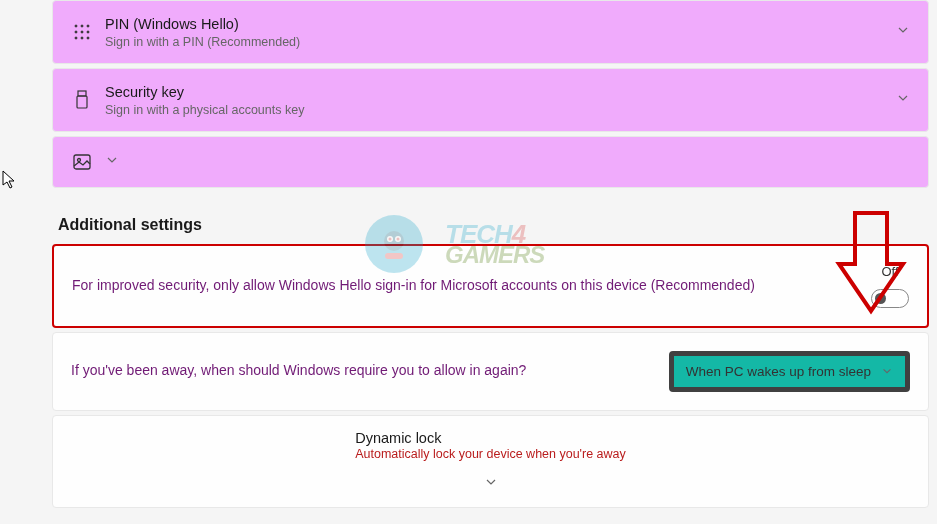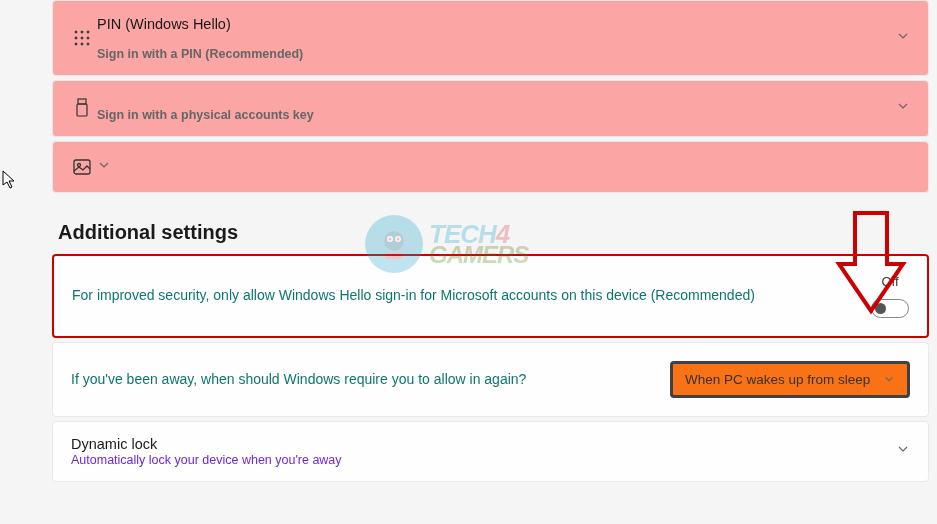--- a/index.html
+++ b/index.html
@@ -9,88 +9,87 @@
       width: 937px;
       height: 524px;
       overflow: hidden;
       position: relative;
     }
     .content {
       padding: 0 0 0 52px;
       padding-right: 8px;
     }
     .option-card {
-      background: #fca5a5;
+      background: #f0abfc;
       border: 1px solid #e8e8e8;
       border-radius: 4px;
       margin-bottom: 4px;
       padding: 14px 18px 14px 18px;
       display: flex;
       align-items: center;
-      gap: 4px;
+      gap: 12px;
       cursor: pointer;
     }
     .option-icon {
       width: 22px;
       height: 22px;
       display: flex;
       align-items: center;
       justify-content: center;
       flex-shrink: 0;
     }
     .option-text { flex: 1; }
     .option-title {
       font-size: 14.5px;
       color: #1a1a1a;
       font-weight: 400;
       line-height: 1.3;
     }
     .option-desc {
       font-size: 12.5px;
       color: #666;
-      margin-top: 13px;
-      font-weight: bold;
+      margin-top: 1px;
     }
     .chevron {
       color: #666;
       flex-shrink: 0;
     }
     .section-header {
-      font-size: 20px;
+      font-size: 16px;
       font-weight: 600;
       color: #1a1a1a;
       margin: 28px 0 10px 6px;
     }
     .setting-card {
       background: #fefefe;
       border: 1px solid #e8e8e8;
       border-radius: 4px;
       margin-bottom: 4px;
       padding: 18px 18px;
       display: flex;
       align-items: center;
       gap: 14px;
     }
     .setting-card.highlighted {
       border: 2px solid #cc0000;
     }
     .setting-text {
       flex: 1;
       font-size: 14px;
-      color: #0f766e;
+      color: #701a75;
       line-height: 1.4;
     }
     .setting-title {
       font-size: 14.5px;
       color: #1a1a1a;
       font-weight: 400;
     }
     .setting-desc {
       font-size: 12.5px;
-      color: #6d28d9;
+      color: #b91c1c;
       margin-top: 1px;
     }
     .toggle-container {
       display: flex;
       align-items: center;
       gap: 10px;
       flex-direction: column;
     }
     .toggle-label {
       font-size: 13px;
@@ -108,42 +107,42 @@
     .toggle-knob {
       width: 11px;
       height: 11px;
       border-radius: 50%;
       background: #555;
       position: absolute;
       top: 3px;
       left: 3px;
     }
     .dropdown {
-      background: #f97316;
-      border: 3px solid #404040;
+      background: #14b8a6;
+      border: 5px solid #404040;
       border-radius: 4px;
       padding: 8px 12px;
       display: flex;
       align-items: center;
       gap: 10px;
       font-size: 13.5px;
       color: #333;
       cursor: pointer;
       min-width: 240px;
       justify-content: space-between;
     }
     .watermark {
       position: absolute;
       top: 215px;
       left: 365px;
       opacity: 0.28;
       pointer-events: none;
       display: flex;
       align-items: center;
-      gap: 6px;
+      gap: 22px;
     }
     .watermark-logo {
       width: 58px;
       height: 58px;
       background: #1aa5c9;
       border-radius: 50%;
       position: relative;
       display: flex;
       align-items: center;
       justify-content: center;
@@ -201,20 +200,21 @@
   </div>
 
   <div class="option-card">
     <span class="option-icon">
       <svg width="18" height="22" viewBox="0 0 18 22" fill="none" stroke="#333" stroke-width="1.2">
         <rect x="5" y="2" width="8" height="5"></rect>
           <rect x="4" y="7" width="10" height="12" rx="1"></rect>
       </svg>
     </span>
     <div class="option-text">
+      <div class="option-title">Security key</div>
       <div class="option-desc">Sign in with a physical accounts key</div>
     </div>
     <span class="chevron">
       <svg width="14" height="14" viewBox="0 0 14 14">
           <path d="M3 5 L7 9 L11 5" stroke="#666" stroke-width="1.2" fill="none"></path>
         </svg>
     </span>
   </div>
 
 
@@ -248,21 +248,21 @@
   <div class="setting-card">
     <div class="setting-text">If you've been away, when should Windows require you to allow in again?</div>
     <div class="dropdown">
       <span>When PC wakes up from sleep</span>
       <svg width="12" height="12" viewBox="0 0 14 14">
           <path d="M3 5 L7 9 L11 5" stroke="#666" stroke-width="1.2" fill="none"></path>
         </svg>
     </div>
   </div>
 
-  <div class="setting-card" style="padding:14px 18px;">
+  <div class="setting-card" style="padding:14px 18px;flex-direction:column;">
     <div style="flex:1;">
       <div class="setting-title">Dynamic lock</div>
       <div class="setting-desc">Automatically lock your device when you're away</div>
     </div>
     <span class="chevron">
       <svg width="14" height="14" viewBox="0 0 14 14">
           <path d="M3 5 L7 9 L11 5" stroke="#666" stroke-width="1.2" fill="none"></path>
         </svg>
     </span>
   </div>

